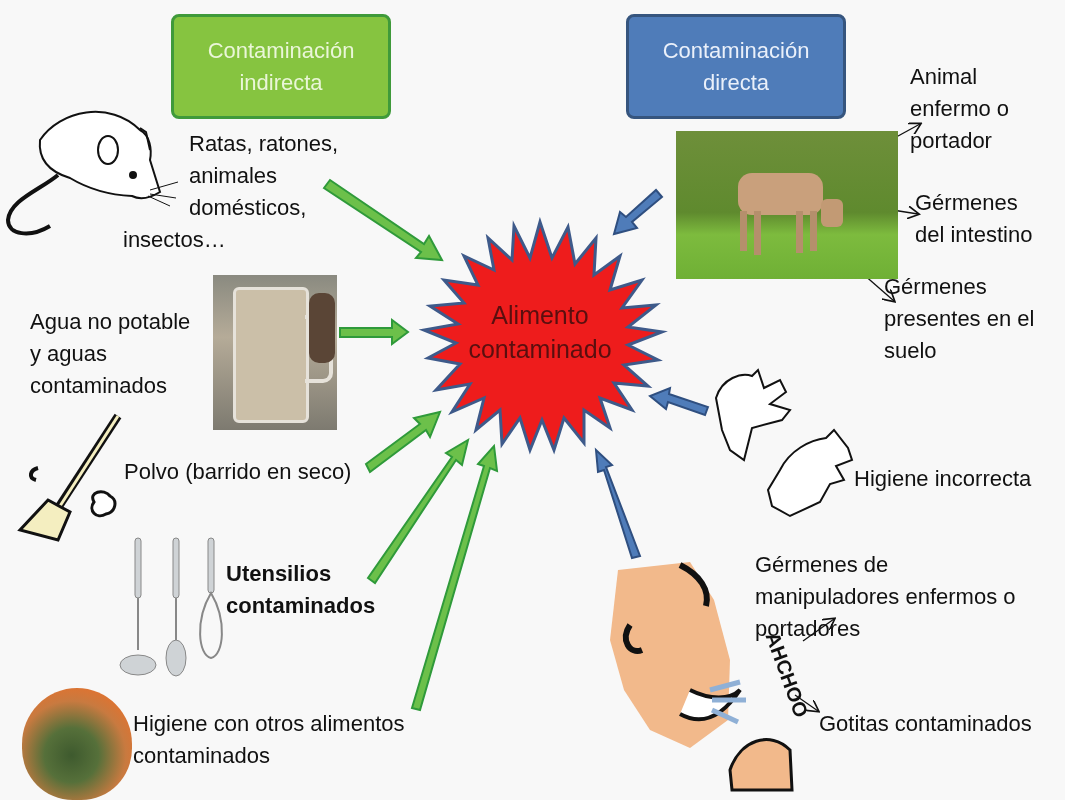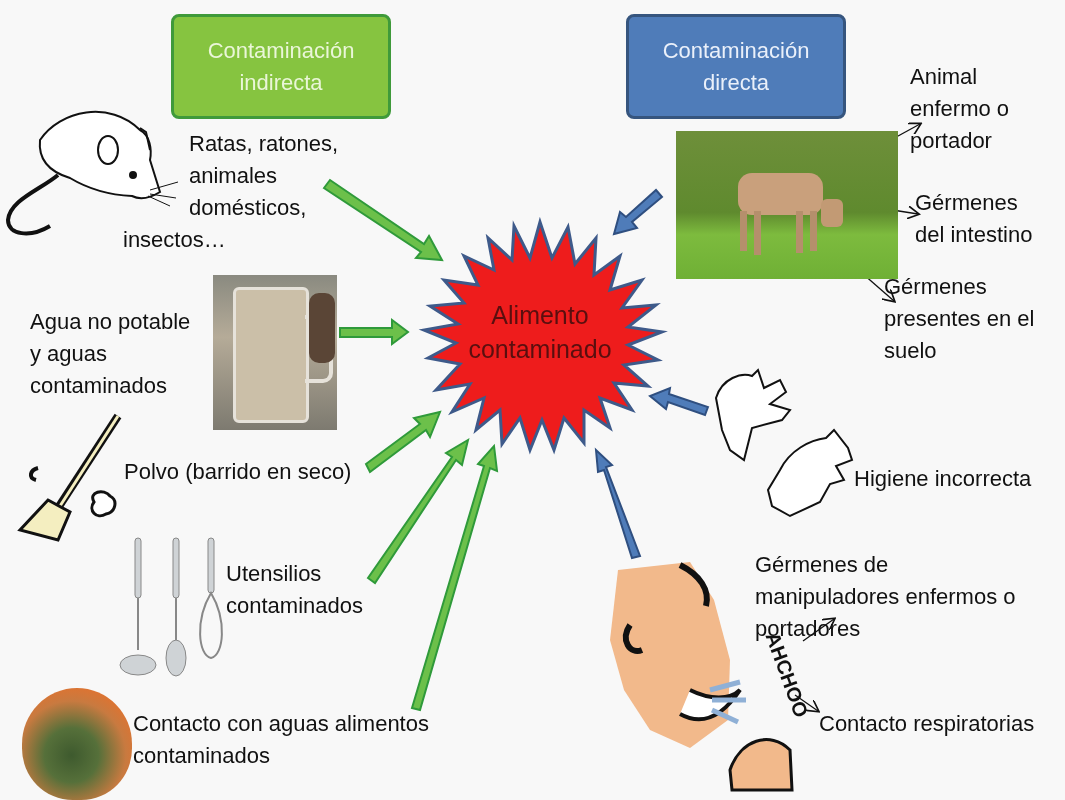--- a/index.html
+++ b/index.html
@@ -141,30 +141,30 @@
 <div class="photo" style="left:22px; top:688px; width:110px; height:112px; border-radius:50% 50% 46% 46%; background: radial-gradient(circle at 45% 60%, #3e5a2e 0%, #56703a 30%, #c87a40 60%, #e9702a 85%);"></div>
 
 <div class="lbl" style="left:189px; top:128px;">Ratas, ratones,
 animales
 domésticos,</div>
 <div class="lbl" style="left:123px; top:224px;">insectos…</div>
 <div class="lbl center" style="left:30px; top:306px; width:185px;">Agua no potable
 y aguas
 contaminados</div>
 <div class="lbl" style="left:124px; top:456px;">Polvo (barrido en seco)</div>
-<div class="lbl center" style="left:226px; top:558px; width:160px;">Utensilios
+<div class="lbl center" style="left:226px; top:558px; width:160px;font-weight:bold;">Utensilios
 contaminados</div>
-<div class="lbl" style="left:133px; top:708px;">Contacto con aguas alimentos
+<div class="lbl" style="left:133px; top:708px;">Higiene con otros alimentos
 contaminados</div>
 
 <div class="lbl center" style="left:910px; top:61px; width:130px;">Animal
 enfermo o
 portador</div>
 <div class="lbl center" style="left:915px; top:187px; width:150px;">Gérmenes
 del intestino</div>
 <div class="lbl center" style="left:884px; top:271px; width:170px;">Gérmenes
 presentes en el
 suelo</div>
 <div class="lbl" style="left:854px; top:415px;margin-top:48px;">Higiene incorrecta</div>
 <div class="lbl center" style="left:755px; top:549px; width:300px;">Gérmenes de
 manipuladores enfermos o
 portadores</div>
-<div class="lbl" style="left:819px; top:708px;">Contacto respiratorias</div>
+<div class="lbl" style="left:819px; top:708px;">Gotitas contaminados</div>
 
 </body></html>

